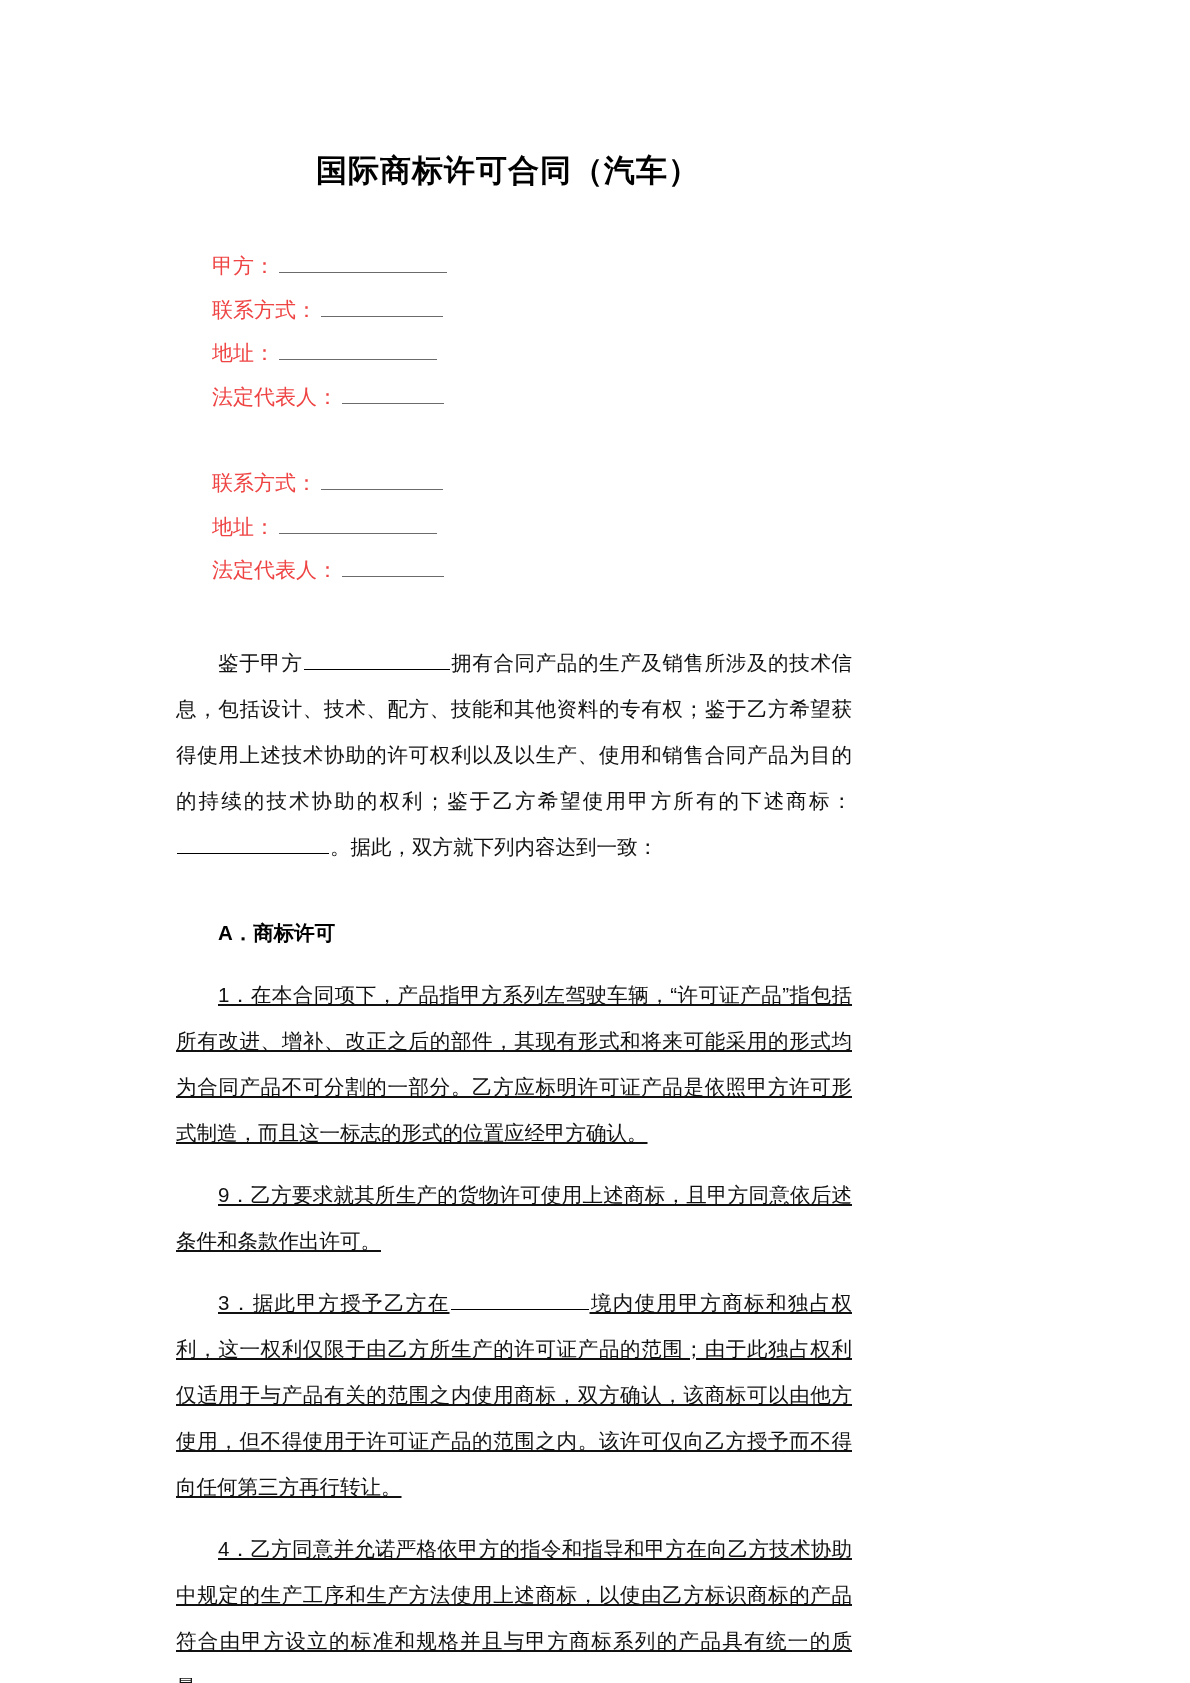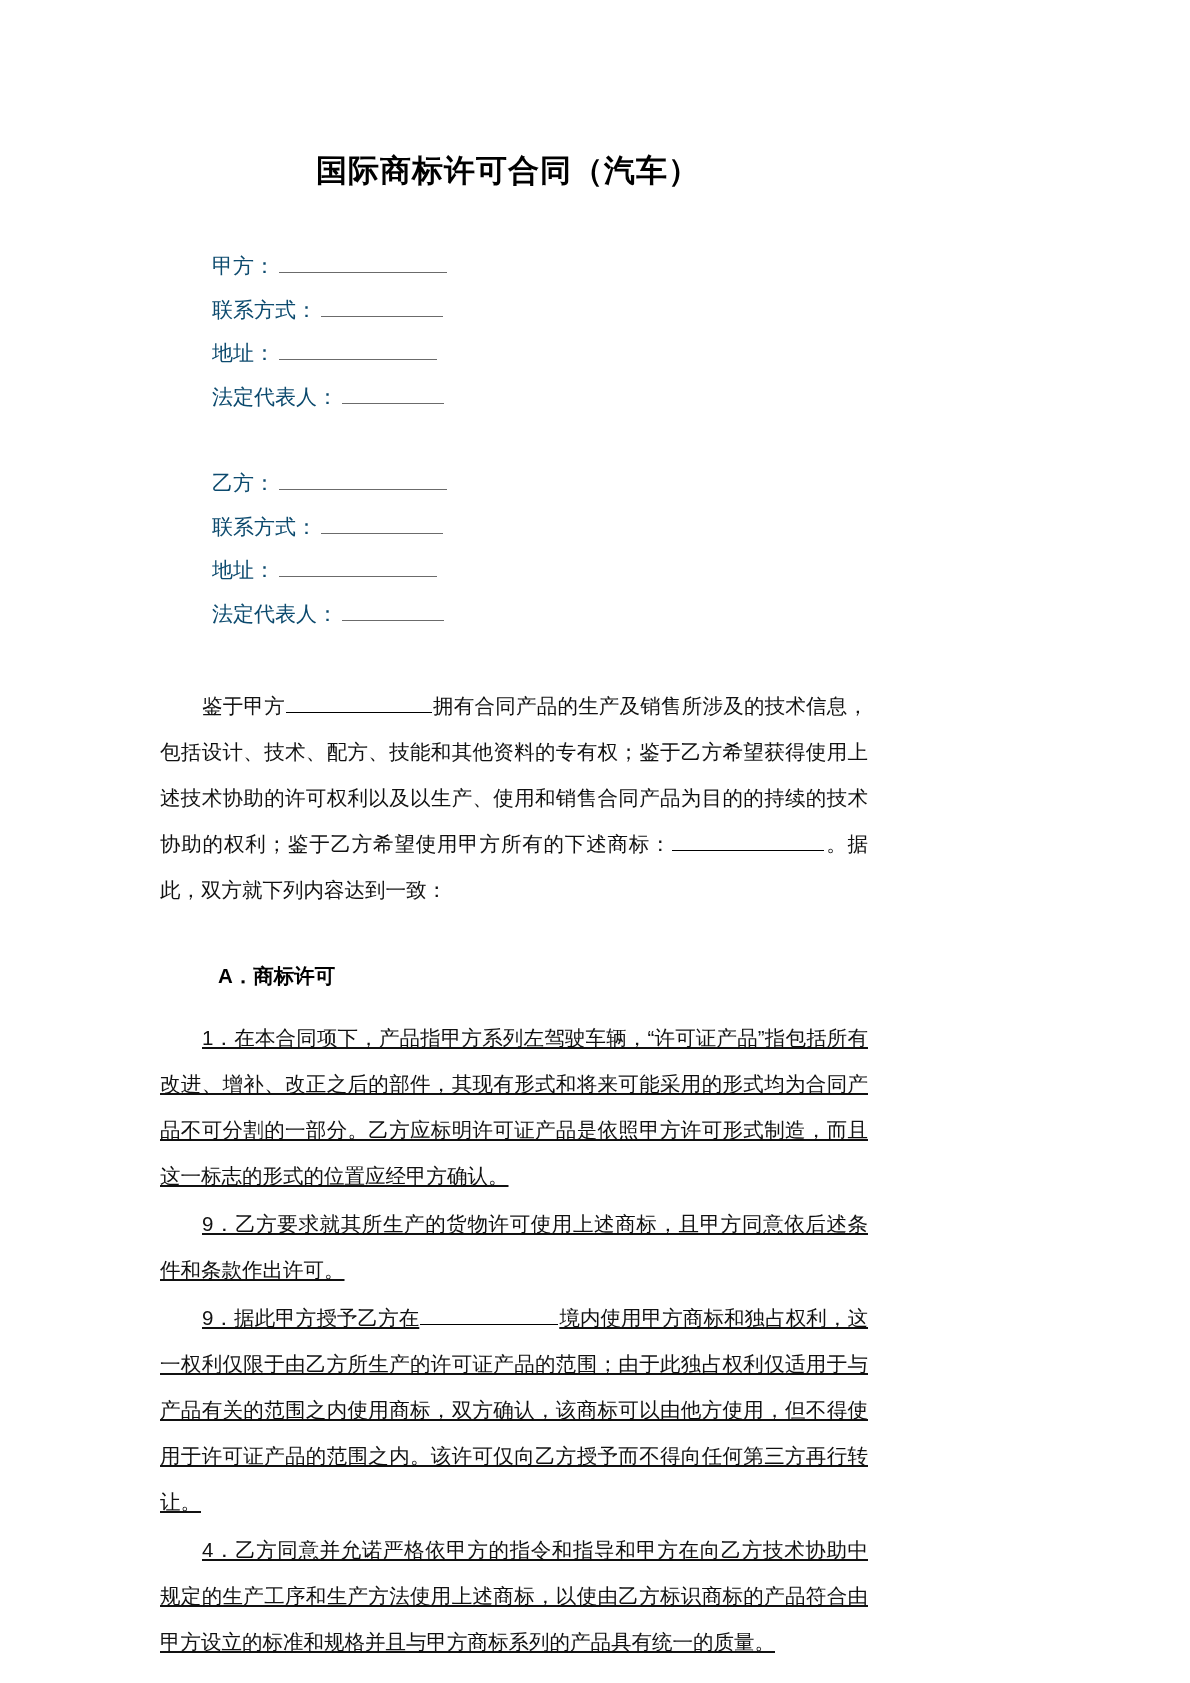--- a/index.html
+++ b/index.html
@@ -35,21 +35,21 @@
   }
   .parties {
     margin: 0;
     padding: 0;
   }
   .party-block {
     padding-left: 212px;
     font-family: "Liberation Serif", "DejaVu Serif", serif;
     font-size: 21px;
     line-height: 43.5px;
-    color: #0c4a6e;
+    color: #ef4444;
   }
   .party-block.first {
     margin-top: 56px;
   }
   .party-block.second {
     margin-top: 43px;
   }
   .field-row {
     white-space: nowrap;
     display: block;
@@ -67,21 +67,21 @@
   .blank.w-long { width: 168px; }
   .blank.w-mid  { width: 122px; }
   .blank.w-addr { width: 158px; }
   .blank.w-rep  { width: 102px; }
 
   .body-text {
     font-family: "Liberation Sans", "DejaVu Sans", sans-serif;
     font-size: 20.5px;
     line-height: 46px;
     color: #111;
-    margin: 0;
+    margin: 16px;
     padding: 0 148px 0 160px;
     text-align: justify;
     text-justify: inter-ideograph;
   }
   .preamble {
     margin-top: 47px;
     text-indent: 42px;
   }
   .inline-blank {
     display: inline-block;
@@ -133,40 +133,37 @@
       <div class="field-row">
         <span class="field-label">地址：</span><span class="blank w-addr"></span>
       </div>
       <div class="field-row">
         <span class="field-label">法定代表人：</span><span class="blank w-rep"></span>
       </div>
     </div>
 
     <div class="party-block second">
       <div class="field-row">
-        <span class="field-label">乙方：</span><span class="blank w-long"></span>
-      </div>
-      <div class="field-row">
         <span class="field-label">联系方式：</span><span class="blank w-mid"></span>
       </div>
       <div class="field-row">
         <span class="field-label">地址：</span><span class="blank w-addr"></span>
       </div>
       <div class="field-row">
         <span class="field-label">法定代表人：</span><span class="blank w-rep"></span>
       </div>
     </div>
 
   </div>
 
   <p class="body-text preamble"><span>鉴于甲方</span><span class="inline-blank ib-146"></span><span>拥有合同产品的生产及销售所涉及的技术信息，包括设计、技术、配方、技能和其他资料的专有权；鉴于乙方希望获得使用上述技术协助的许可权利以及以生产、使用和销售合同产品为目的的持续的技术协助的权利；鉴于乙方希望使用甲方所有的下述商标：</span><span class="inline-blank ib-152"></span><span>。据此，双方就下列内容达到一致：</span></p>
 
   <p class="section-head">A．商标许可</p>
 
   <p class="body-text clause first-clause">1．在本合同项下，产品指甲方系列左驾驶车辆，“许可证产品”指包括所有改进、增补、改正之后的部件，其现有形式和将来可能采用的形式均为合同产品不可分割的一部分。乙方应标明许可证产品是依照甲方许可形式制造，而且这一标志的形式的位置应经甲方确认。</p>
 
   <p class="body-text clause">9．乙方要求就其所生产的货物许可使用上述商标，且甲方同意依后述条件和条款作出许可。</p>
 
-  <p class="body-text clause"><span>9．据此甲方授予乙方在</span><span class="inline-blank ib-138"></span><span>境内使用甲方商标和独占权利，这一权利仅限于由乙方所生产的许可证产品的范围；由于此独占权利仅适用于与产品有关的范围之内使用商标，双方确认，该商标可以由他方使用，但不得使用于许可证产品的范围之内。该许可仅向乙方授予而不得向任何第三方再行转让。</span></p>
+  <p class="body-text clause"><span>3．据此甲方授予乙方在</span><span class="inline-blank ib-138"></span><span>境内使用甲方商标和独占权利，这一权利仅限于由乙方所生产的许可证产品的范围；由于此独占权利仅适用于与产品有关的范围之内使用商标，双方确认，该商标可以由他方使用，但不得使用于许可证产品的范围之内。该许可仅向乙方授予而不得向任何第三方再行转让。</span></p>
 
   <p class="body-text clause">4．乙方同意并允诺严格依甲方的指令和指导和甲方在向乙方技术协助中规定的生产工序和生产方法使用上述商标，以使由乙方标识商标的产品符合由甲方设立的标准和规格并且与甲方商标系列的产品具有统一的质量。</p>
 
 </div>
 
 </body></html>

